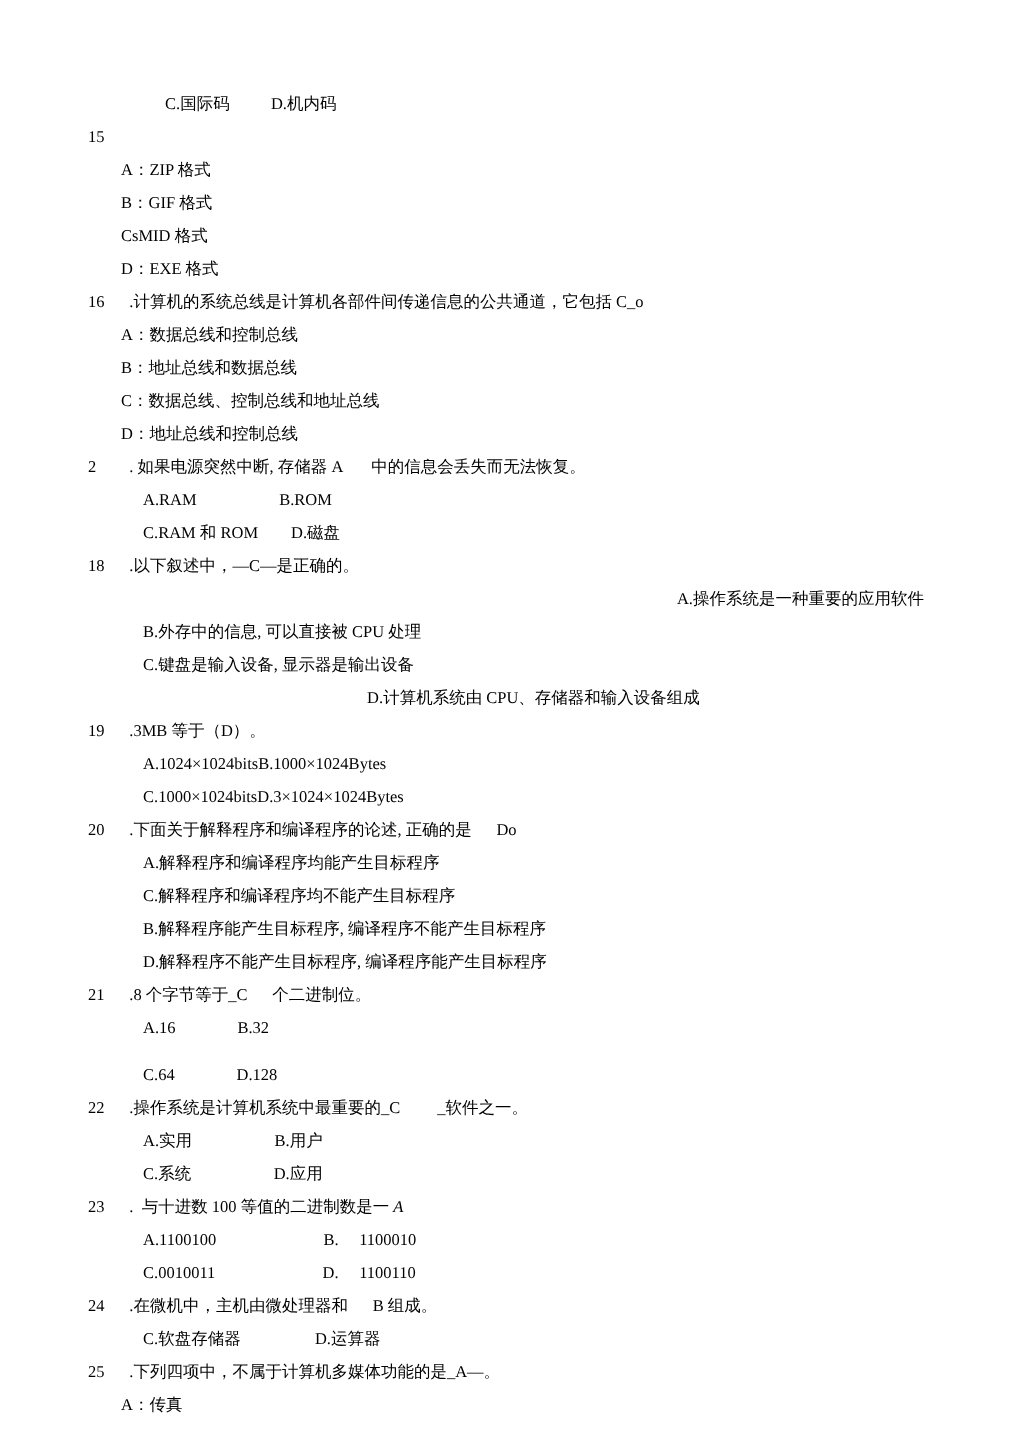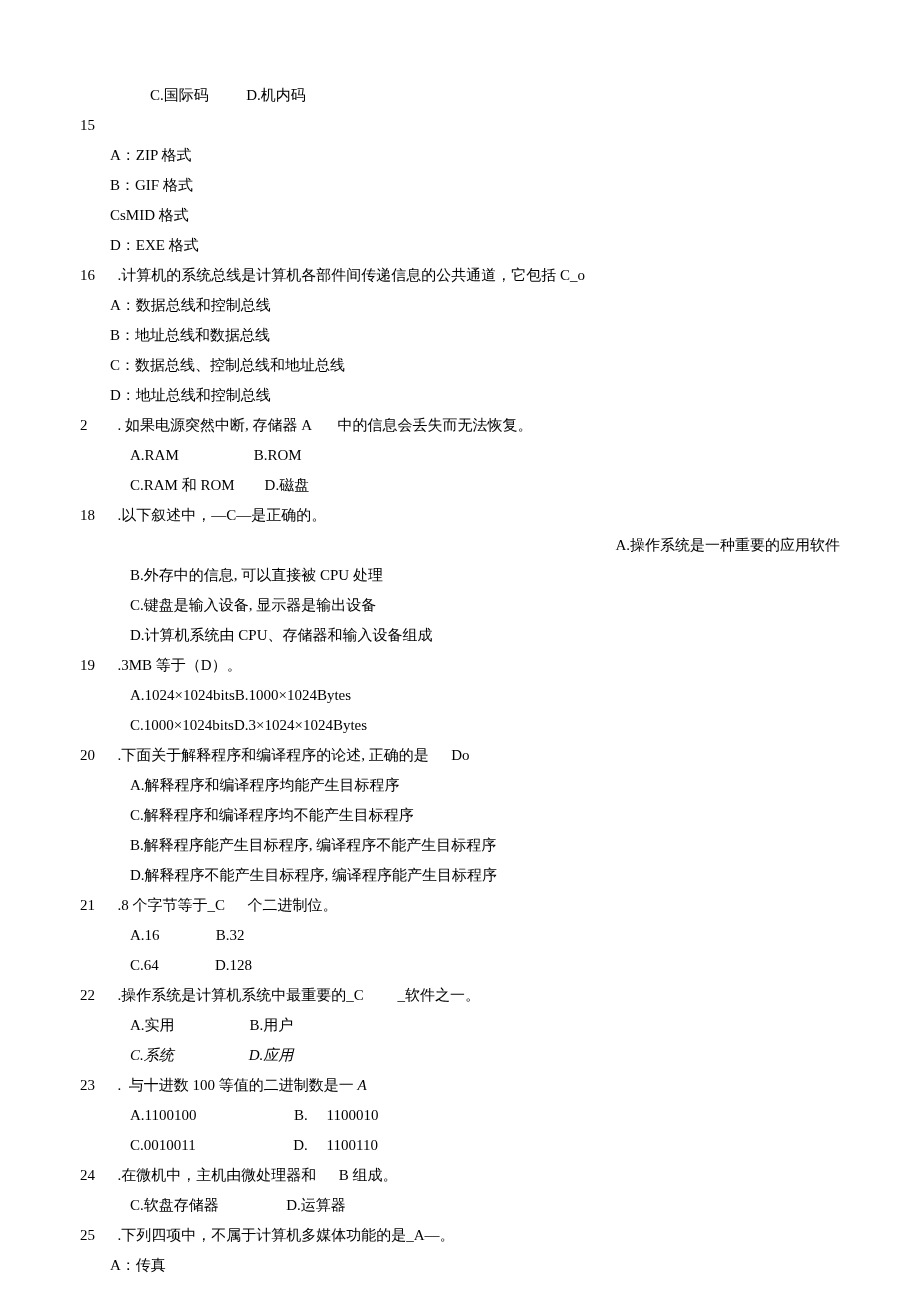--- a/index.html
+++ b/index.html
@@ -50,47 +50,47 @@
     </div>
     <div class="indent2" style="white-space: pre;">A.RAM                    B.ROM</div>
     <div class="indent2" style="white-space: pre; font-family: Liberation Serif, serif;">C.RAM 和 ROM        D.磁盘</div>
     <div class="line">
       <span class="num">18</span>
       <span style="white-space: pre;">  .以下叙述中，—C—是正确的。</span>
     </div>
     <div class="indent2" style="white-space: pre; text-align: right;">A.操作系统是一种重要的应用软件</div>
     <div class="indent2" style="white-space: pre;">B.外存中的信息, 可以直接被 CPU 处理</div>
     <div class="indent2" style="white-space: pre;">C.键盘是输入设备, 显示器是输出设备</div>
-    <div class="indent2" style="white-space: pre;">D.计算机系统由 CPU、存储器和输入设备组成</div>
+    <div class="indent2" style="white-space: pre; text-align: center;">D.计算机系统由 CPU、存储器和输入设备组成</div>
     <div class="line">
       <span class="num">19</span>
       <span style="white-space: pre;">  .3MB 等于（D）。</span>
     </div>
     <div class="indent2" style="white-space: pre;">A.1024×1024bitsB.1000×1024Bytes</div>
     <div class="indent2" style="white-space: pre;">C.1000×1024bitsD.3×1024×1024Bytes</div>
     <div class="line">
       <span class="num">20</span>
       <span style="white-space: pre;">  .下面关于解释程序和编译程序的论述, 正确的是      Do</span>
     </div>
     <div class="indent2" style="white-space: pre;">A.解释程序和编译程序均能产生目标程序</div>
     <div class="indent2" style="white-space: pre;">C.解释程序和编译程序均不能产生目标程序</div>
     <div class="indent2" style="white-space: pre;">B.解释程序能产生目标程序, 编译程序不能产生目标程序</div>
     <div class="indent2" style="white-space: pre;">D.解释程序不能产生目标程序, 编译程序能产生目标程序</div>
     <div class="line">
       <span class="num">21</span>
       <span style="white-space: pre;">  .8 个字节等于_C      个二进制位。</span>
     </div>
     <div class="indent2" style="white-space: pre;">A.16               B.32</div>
-    <div class="indent2" style="white-space: pre;">C.64               D.128</div>
+    <div class="indent2" style="white-space: pre; margin-top: 13px;">C.64               D.128</div>
     <div class="line">
       <span class="num">22</span>
       <span style="white-space: pre;">  .操作系统是计算机系统中最重要的_C         _软件之一。</span>
     </div>
     <div class="indent2" style="white-space: pre;">A.实用                    B.用户</div>
-    <div class="indent2" style="white-space: pre; font-style: italic;">C.系统                    D.应用</div>
+    <div class="indent2" style="white-space: pre;">C.系统                    D.应用</div>
     <div class="line">
       <span class="num">23</span>
       <span style="white-space: pre;">  .  与十进数 100 等值的二进制数是一 <i>A</i></span>
     </div>
     <div class="indent2" style="white-space: pre;">A.1100100                          B.     1100010</div>
     <div class="indent2" style="white-space: pre;">C.0010011                          D.     1100110</div>
     <div class="line">
       <span class="num">24</span>
       <span style="white-space: pre;">  .在微机中，主机由微处理器和      B 组成。</span>
     </div>

